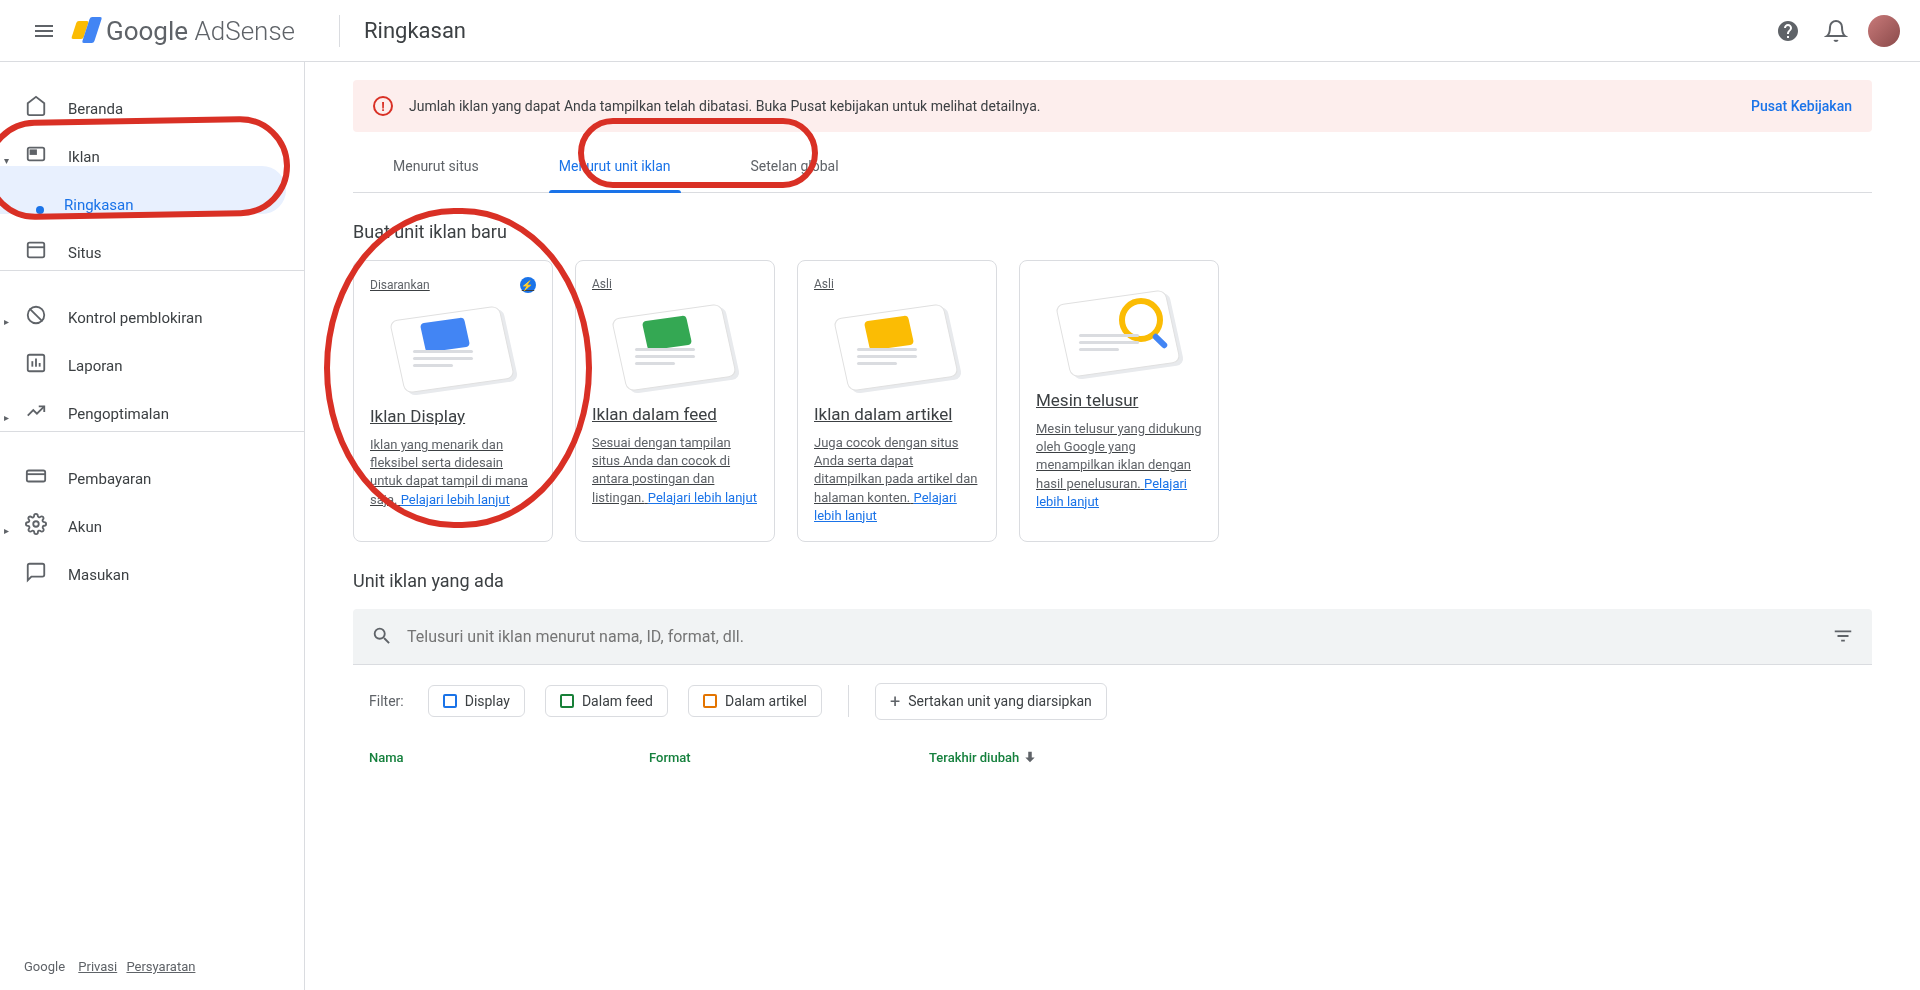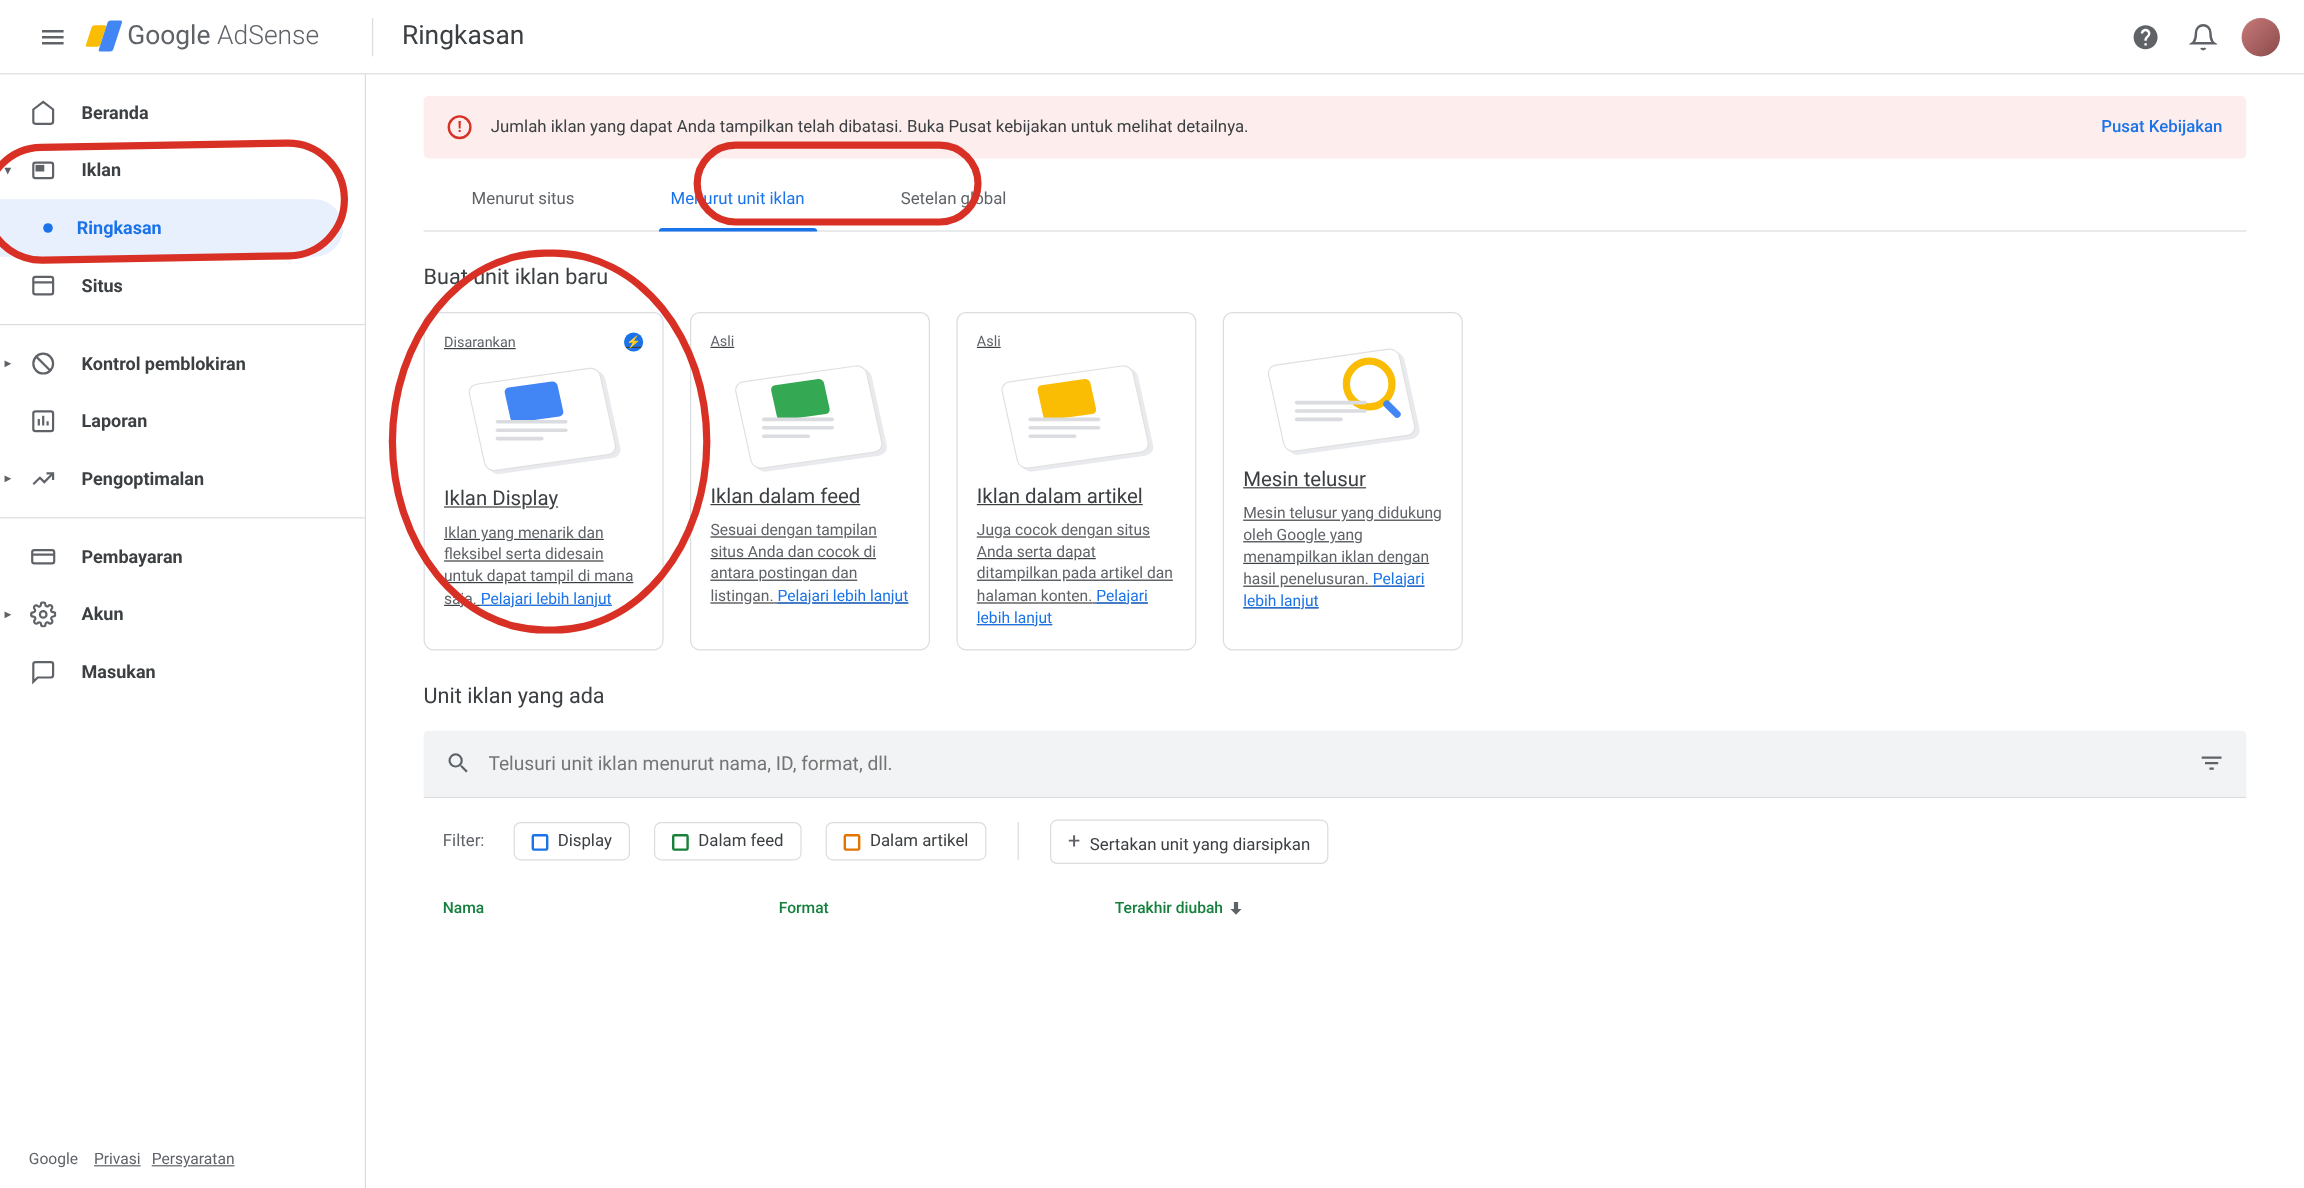--- a/index.html
+++ b/index.html
@@ -5,33 +5,33 @@
 * { margin: 0; padding: 0; box-sizing: border-box; font-family: 'Google Sans', Roboto, Arial, sans-serif; }
 body { background: #fff; color: #3c4043; font-size: 14px; overflow: hidden; }
 
 .header { display: flex; align-items: center; height: 62px; border-bottom: 1px solid #dadce0; padding: 0 20px; }
 .menu-btn { width: 48px; height: 48px; display: flex; align-items: center; justify-content: center; cursor: pointer; border-radius: 50%; margin-right: 4px; }
 .menu-icon { width: 24px; height: 24px; }
 .logo-wrap { display: flex; align-items: center; gap: 6px; cursor: pointer; margin-right: 20px; }
 .logo-shape { width: 28px; height: 28px; position: relative; }
 .logo-shape .b1 { position: absolute; left: 2px; top: 4px; width: 12px; height: 18px; background: #fbbc04; transform: skewX(-18deg); border-radius: 2px; }
 .logo-shape .b2 { position: absolute; left: 14px; top: 0px; width: 12px; height: 26px; background: #4285f4; transform: skewX(-18deg); border-radius: 2px; }
-.logo-text { font-size: 22px; color: #5f6368; }
+.logo-text { font-size: 26px; color: #5f6368; }
 .logo-text .g { color: #5f6368; font-weight: 400; }
 .logo-text .a { color: #5f6368; font-weight: 300; }
 .header-divider { width: 1px; height: 32px; background: #dadce0; margin: 0 24px; }
 .page-title { font-size: 22px; color: #3c4043; font-weight: 400; }
 .header-spacer { flex: 1; }
 .header-icon { width: 40px; height: 40px; display: flex; align-items: center; justify-content: center; cursor: pointer; border-radius: 50%; margin: 0 4px; color: #5f6368; }
 .avatar { width: 32px; height: 32px; border-radius: 50%; background: linear-gradient(135deg,#c97a7a,#8a4a4a); margin-left: 8px; cursor: pointer; }
 
 .layout { display: flex; height: calc(100vh - 62px); }
 .sidebar { width: 305px; border-right: 1px solid #dadce0; display: flex; flex-direction: column; position: relative; }
 .nav { flex: 1; overflow-y: auto; padding-top: 8px; }
-.nav-item { display: flex; align-items: center; height: 48px; padding: 0 24px; cursor: pointer; color: #3c4043; font-size: 15px; position: relative; font-weight: bold; }
+.nav-item { display: flex; align-items: flex-end; height: 48px; padding: 0 24px; cursor: pointer; color: #3c4043; font-size: 15px; position: relative; }
 .nav-item.sub { padding-left: 64px; }
 .nav-item.active { background: #e8f0fe; color: #1a73e8; border-top-right-radius: 24px; border-bottom-right-radius: 24px; margin-right: 18px; }
 .nav-item.active .bullet { width: 8px; height: 8px; background: #1a73e8; border-radius: 50%; margin-right: 20px; margin-left: -28px; }
 .nav-item .chev { position: absolute; left: 4px; font-size: 10px; color: #5f6368; }
 .nav-icon { width: 24px; height: 24px; margin-right: 20px; display: flex; align-items: center; justify-content: center; }
 .nav-divider { height: 1px; background: #dadce0; margin: 8px 0; }
 .sidebar-footer { padding: 16px 24px; font-size: 13px; color: #5f6368; }
 .sidebar-footer a { color: #5f6368; text-decoration: underline; margin-right: 6px; cursor: pointer; }
 .sidebar-footer .goog { text-decoration: none; margin-right: 10px; }
 
@@ -67,21 +67,21 @@
 .card-title { font-size: 17px; color: #3c4043; margin-bottom: 10px; font-weight: 400; }
 .card-desc { font-size: 13px; color: #5f6368; line-height: 1.4; }
 .card-desc a { color: #1a73e8; text-decoration: underline; cursor: pointer; }
 
 .search-bar { background: #f1f3f4; border-radius: 4px 4px 0 0; border-bottom: 1px solid #dadce0; display: flex; align-items: center; padding: 0 18px; height: 56px; margin-top: 10px; }
 .search-bar input { flex: 1; border: none; background: transparent; font-size: 16px; color: #4c1d95; outline: none; margin-left: 14px; }
 .search-icon, .filter-icon { color: #5f6368; }
 
 .filter-row { display: flex; align-items: center; padding: 18px 16px; gap: 20px; }
 .filter-label { color: #5f6368; font-size: 14px; margin-right: 4px; }
-.chip { border: 1px solid #dadce0; border-radius: 6px; padding: 7px 14px; font-size: 14px; color: #3c4043; cursor: pointer; display: flex; align-items: flex-end; gap: 8px; }
+.chip { border: 1px solid #dadce0; border-radius: 6px; padding: 7px 14px; font-size: 14px; color: #3c4043; cursor: pointer; display: flex; align-items: center; gap: 8px; }
 .chip-box { width: 14px; height: 14px; border: 2px solid; border-radius: 2px; }
 .cb-blue { border-color: #1a73e8; }
 .cb-green { border-color: #188038; }
 .cb-orange { border-color: #e37400; }
 .vdiv { width: 1px; height: 32px; background: #dadce0; margin: 0 6px; }
 .chip-plus { font-size: 18px; color: #5f6368; }
 
 .table-header { display: flex; padding: 12px 16px; color: #15803d; font-size: 13px; font-weight: 500; }
 .th-name { width: 280px; }
 .th-format { width: 280px; }

